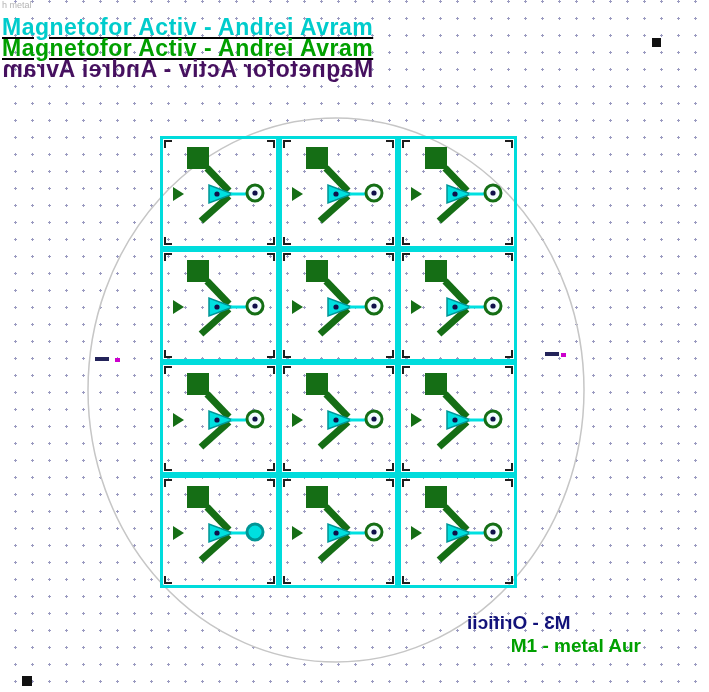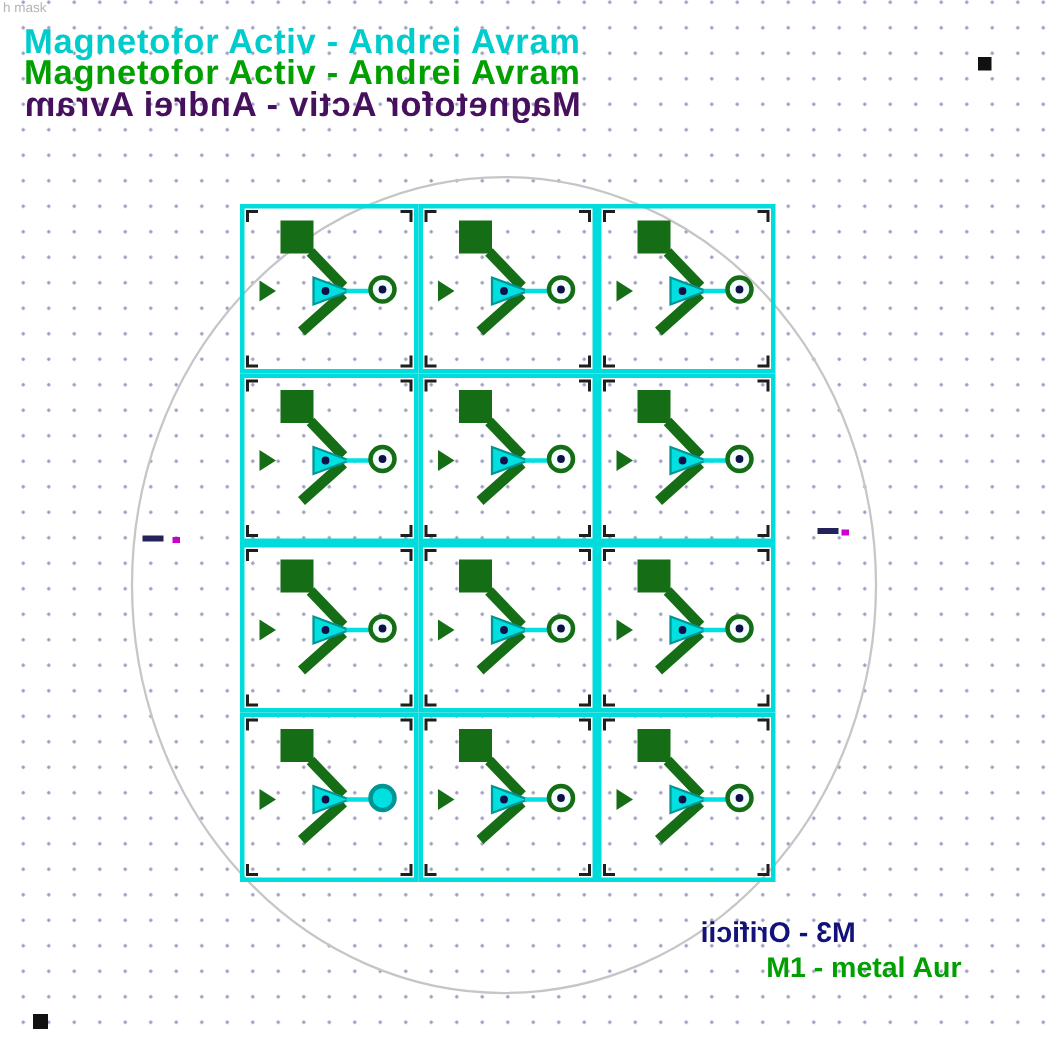--- a/index.html
+++ b/index.html
@@ -10,21 +10,21 @@
   }
   .canvas{
     position:relative;width:709px;height:692px;
     background-image:radial-gradient(circle, var(--grid-dot,#9a9ac0) 1px, transparent 1.1px);
     background-size:17px 17px;
     background-position:7px 10px;
   }
   .corner-note{
     position:absolute;left:2px;top:0;font-size:9px;color:#b4b4b4;
   }
-  .title-block{position:absolute;left:16px;top:17px;}
+  .title-block{position:absolute;left:2px;top:17px;text-decoration:underline;}
   .title-line{
     font-size:23px;font-weight:bold;line-height:21px;letter-spacing:0.5px;
     white-space:nowrap;margin:0;
   }
   .mirrored{display:inline-block;transform:scaleX(-1);}
   .wafer-svg{position:absolute;left:86px;top:116px;}
   .die-grid{
     position:absolute;left:160px;top:136px;
     display:grid;grid-template-columns:repeat(3,119px);grid-template-rows:repeat(4,113px);
   }
@@ -53,21 +53,21 @@
   }
   .legend-m3{right:139px;top:613px;}
   .legend-m1{right:68px;top:636px;text-align:right;}
   .legend-m2{right:7px;top:657px;}
 </style>
 </head>
 <body>
 
 <div class="canvas">
 
-  <div class="corner-note">h mask</div>
+  <div class="corner-note">h metal</div>
 
   <div class="title-block">
     <div class="title-line" style="color: rgb(0, 204, 204);">Magnetofor Activ - Andrei Avram</div>
     <div class="title-line" style="color: rgb(0, 160, 0);">Magnetofor Activ - Andrei Avram</div>
     <div class="title-line mirrored" style="color: rgb(70, 16, 95);">Magnetofor Activ - Andrei Avram</div>
   </div>
 
   <svg class="wafer-svg" width="500" height="548">
     <ellipse cx="250" cy="274" rx="248" ry="272" fill="none" stroke="#c6c6c6" stroke-width="1.5"></ellipse>
   </svg>

